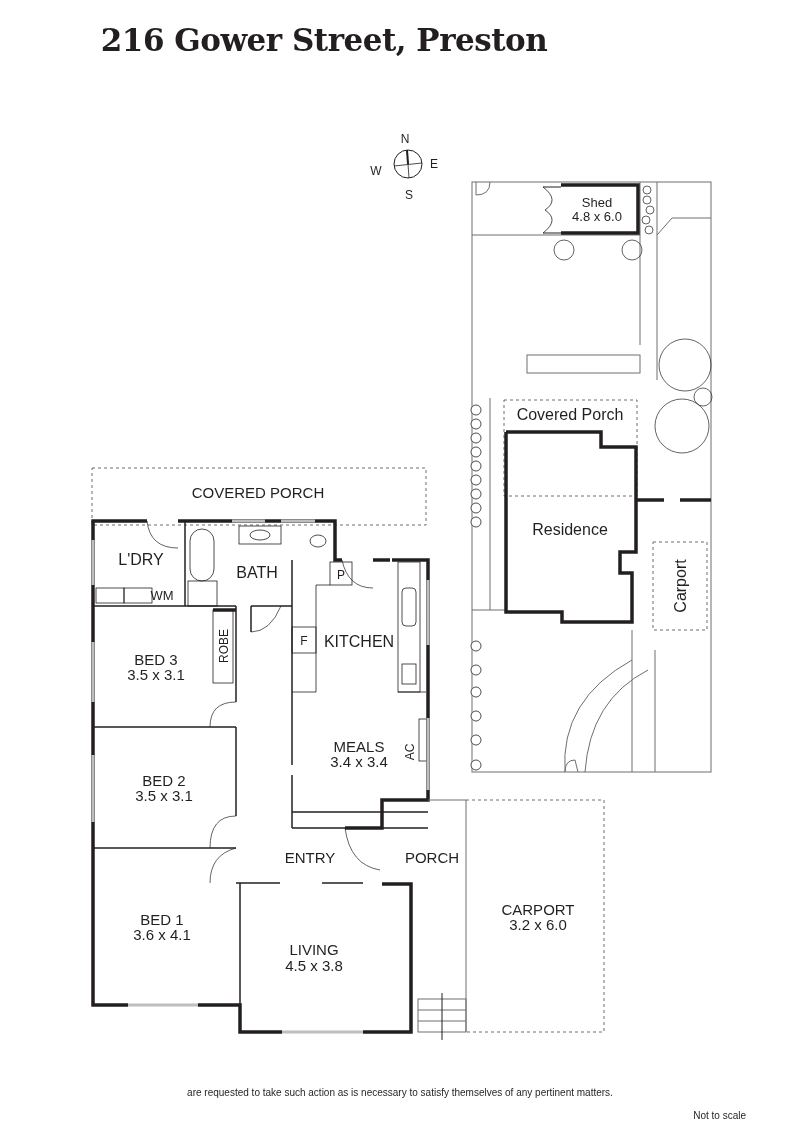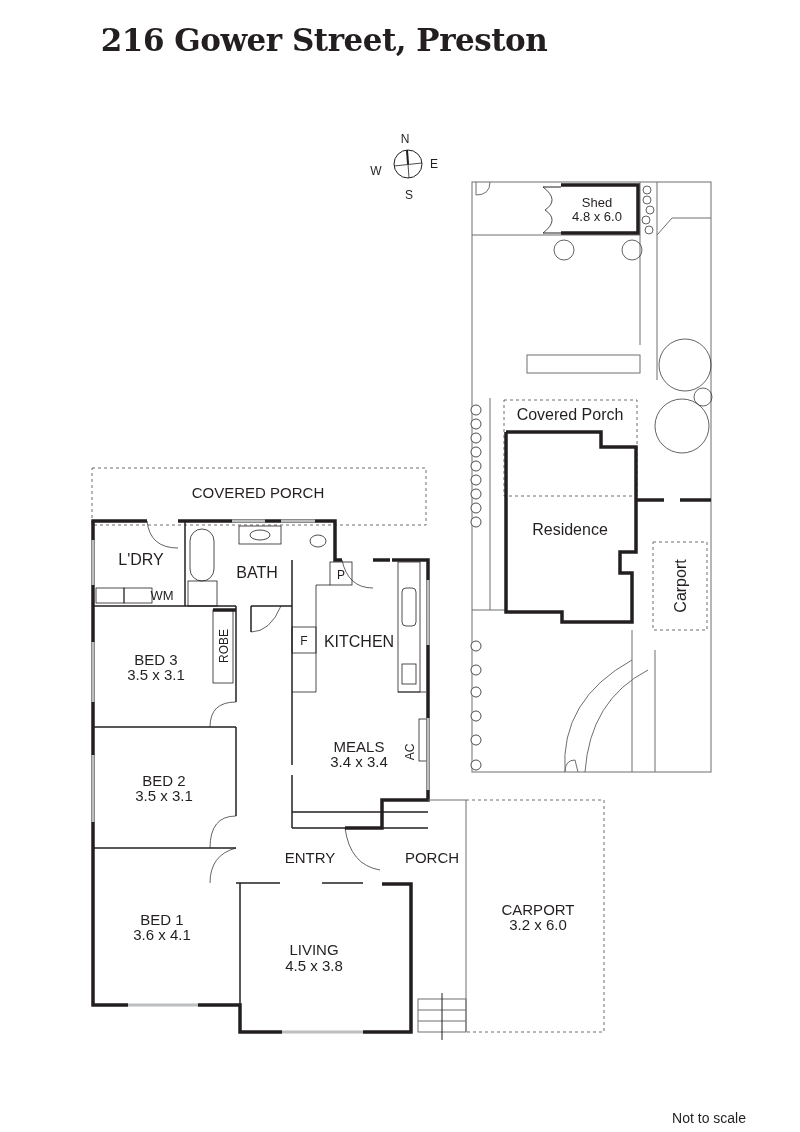--- a/index.html
+++ b/index.html
@@ -1,21 +1,21 @@
 <!DOCTYPE html>
 <html><head>
 <meta charset="utf-8">
 <style>
   html, body { margin:0; padding:0; background:#ffffff; }
   body { width:800px; height:1132px; position:relative; overflow:hidden; font-family:"DejaVu Sans", sans-serif; color:#231f20; }
   .title { position:absolute; left:0; top:22px; width:648px; text-align:center; font-family:"DejaVu Serif", serif; font-weight:bold; font-size:31px; letter-spacing:-0.5px; color:#231f20; }
   svg.plan { position:absolute; left:0; top:0; }
   .lbl { font-family:"Liberation Sans", sans-serif; fill:#231f20; }
   .disclaimer { position:absolute; left:0; top:1087px; width:800px; text-align:center; font-family:"Liberation Sans", sans-serif; font-size:10px; line-height:12px; color:#231f20; }
-  .scale { position:absolute; right:54px; top:1110px; font-family:"Liberation Sans", sans-serif; font-size:14px; color:#231f20; }
+  .scale { position:absolute; right:54px; top:1110px; font-family:"Liberation Sans", sans-serif; font-size:10px; color:#231f20; }
 </style>
 </head>
 <body>
 
 <div class="title">216 Gower Street, Preston</div>
 
 <svg class="plan" width="800" height="1132" viewBox="0 0 800 1132">
 
   <g>
     <circle cx="408" cy="164" r="14" fill="none" stroke="#231f20" stroke-width="1"></circle>
@@ -195,14 +195,15 @@
   <text class="lbl" x="432" y="863" font-size="15" text-anchor="middle">PORCH</text>
   <text class="lbl" x="162" y="925" font-size="15" text-anchor="middle">BED 1</text>
   <text class="lbl" x="162" y="940" font-size="15" text-anchor="middle">3.6 x 4.1</text>
   <text class="lbl" x="538" y="915" font-size="15" text-anchor="middle">CARPORT</text>
   <text class="lbl" x="538" y="930" font-size="15" text-anchor="middle">3.2 x 6.0</text>
   <text class="lbl" x="314" y="955" font-size="15" text-anchor="middle">LIVING</text>
   <text class="lbl" x="314" y="971" font-size="15" text-anchor="middle">4.5 x 3.8</text>
 </svg>
 
 <div class="disclaimer">
+  <div>are requested to take such action as is necessary to satisfy themselves of any pertinent matters.</div>
 </div>
 <div class="scale">Not to scale</div>
 
 </body></html>

